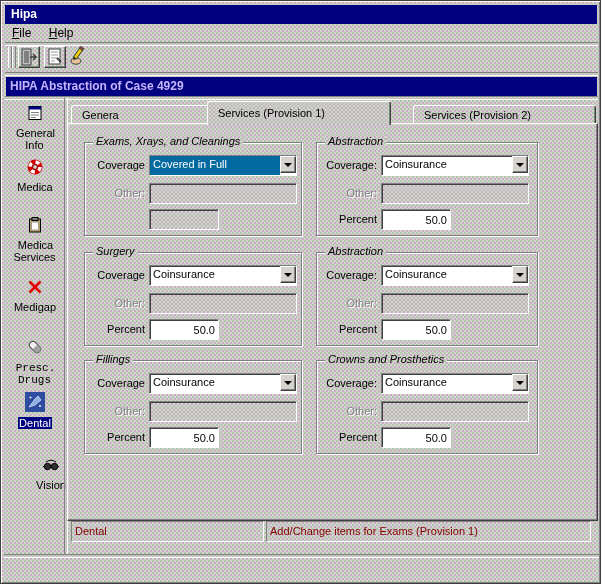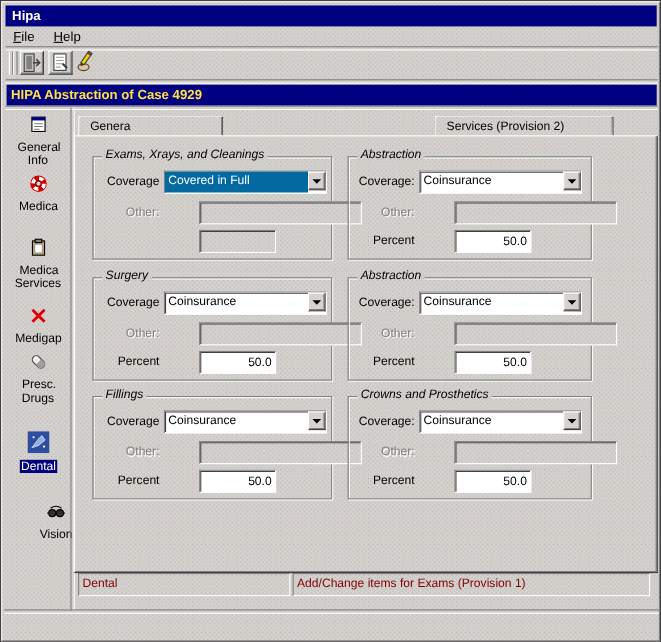--- a/index.html
+++ b/index.html
@@ -22,21 +22,21 @@
     font-weight:bold;font-size:12px;line-height:19px;padding-left:6px;box-sizing:border-box;}
   .menubar{left:4px;top:23px;width:592px;height:18px;line-height:18px;font-size:12px;}
   .menu-item{display:inline-block;padding:0 7px;}
   .menu-item::first-letter{text-decoration:underline;}
   .hgroove{height:2px;border-top:1px solid #808080;border-bottom:1px solid #fff;}
   .vgroove{width:2px;border-left:1px solid #808080;border-right:1px solid #fff;}
   .toolbar{left:4px;top:43px;width:592px;height:27px;}
   .gripbar{position:absolute;top:3px;width:2px;height:21px;border-left:1px solid #fff;border-right:1px solid #808080;}
   .toolbtn{position:absolute;top:2px;width:22px;height:22px;box-sizing:border-box;}
   .toolbtn.raised{border:1px solid;border-color:#fff #404040 #404040 #fff;box-shadow:inset -1px -1px 0 #808080;}
-  .headerbar{left:5px;top:76px;width:591px;height:19px;background:#000080;color:#fde047;
+  .headerbar{left:5px;top:76px;width:591px;height:19px;background:#000080;color:#c4b5fd;
     font-weight:bold;font-size:12px;line-height:19px;padding-left:4px;box-sizing:border-box;}
   
   .sidebar{left:4px;top:97px;width:60px;height:457px;}
   .side-item{position:absolute;left:0;width:60px;text-align:center;cursor:default;}
   .side-item .lab{margin-top:3px;line-height:12px;}
   .side-item .lab span{padding:0 1px;}
   .side-item.selected .lab span{background:#000080;color:#fff;}
   .side-icon{display:inline-block;}
   
   .tab{position:absolute;box-sizing:border-box;line-height:19px;padding-left:10px;
@@ -57,21 +57,21 @@
   .sunken{border:1px solid;border-color:#808080 #fff #fff #808080;box-shadow:inset 1px 1px 0 #404040;}
   .dropdown{position:absolute;left:64px;top:0;width:148px;height:21px;box-sizing:border-box;
     display:flex;background:#fff;}
   .ddval{flex:1;line-height:17px;padding-left:3px;overflow:hidden;white-space:nowrap;}
   .dropdown.focused .ddval{background:#0369a1;color:#fff;}
   .ddbtn{width:16px;height:17px;box-sizing:border-box;background:#d6d2ce;
     border:1px solid;border-color:#fff #404040 #404040 #fff;box-shadow:inset -1px -1px 0 #808080;}
   .arr{display:block;width:0;height:0;border:4px solid rgba(0,0,0,0);border-top-color:#000;margin:6px auto 0;}
   .txt{position:absolute;left:64px;top:0;height:21px;box-sizing:border-box;
     border:1px solid;border-color:#808080 #fff #fff #808080;box-shadow:inset 1px 1px 0 #404040;
-    font-family:"Liberation Sans",sans-serif;font-size:11px;padding:0 3px;background:#fff;color:#000;margin-left:32px;}
+    font-family:"Liberation Sans",sans-serif;font-size:11px;padding:0 3px;background:#fff;color:#000;}
   .txt.wide{width:148px;}
   .txt.pct{width:70px;text-align:right;}
   .txt.off{background-color:#d6d2ce;
     background-image:radial-gradient(#c7aec7 25%, rgba(0,0,0,0) 30%),radial-gradient(#aec7ae 25%, rgba(0,0,0,0) 30%);
     background-size:4px 4px;background-position:0 0,2px 2px;}
   
   .footpanel{position:absolute;box-sizing:border-box;height:21px;line-height:19px;padding:0 3px;
     border:1px solid;border-color:#808080 #fff #fff #808080;color:#800000;white-space:nowrap;overflow:hidden;}
   .statusbar{left:3px;top:559px;width:595px;height:19px;box-sizing:border-box;line-height:17px;padding:0 4px;
     border:1px solid;border-color:#808080 #fff #fff #808080;}
@@ -150,21 +150,21 @@
         <rect x="5.5" y="6" width="7" height="8" fill="#fff" stroke="#9a9a9a"></rect>
       </svg>
       <div class="lab"><span>Medica Services</span></div>
     </div>
     <div class="side-item" style="top:180px;">
       <svg class="side-icon" width="18" height="18" viewBox="0 0 18 18">
         <path d="M3.5 3.5 L14.5 14.5 M14.5 3.5 L3.5 14.5" stroke="#e00000" stroke-width="2.6"></path>
       </svg>
       <div class="lab"><span>Medigap</span></div>
     </div>
-    <div class="side-item" style="top:222px;">
+    <div class="side-item" style="top:240px;font-family:Liberation Mono, monospace;">
       <svg class="side-icon" width="18" height="18" viewBox="0 0 18 18">
         <g transform="rotate(-45 9 9)">
           <rect x="5.5" y="2.5" width="7" height="13" rx="3.5" fill="#f0f0f0" stroke="#404040"></rect>
           <path d="M5.5 9 h7 v3 a3.5 3.5 0 0 1 -7 0 z" fill="#a0a0a0"></path>
         </g>
       </svg>
       <div class="lab"><span>Presc. Drugs</span></div>
     </div>
     <div class="side-item selected" style="top:294px;">
       <svg class="side-icon" width="20" height="20" viewBox="0 0 20 20">
@@ -180,24 +180,27 @@
         <path d="M4 6 Q9 2.5 14 6" fill="none" stroke="#000"></path>
         <circle cx="5.5" cy="10.5" r="3.2" fill="#303030" stroke="#000"></circle>
         <circle cx="12.5" cy="10.5" r="3.2" fill="#303030" stroke="#000"></circle>
         <path d="M8.7 10.5 h0.8 M2.3 10.5 H1 M17 10.5 h-1.2" stroke="#000"></path>
       </svg>
       <div class="lab"><span>Vision</span></div>
     </div>
   </div>
   <div class="abs vgroove" style="left:63px;top:97px;height:457px;"></div>
 
-  <div class="tab inactive abs" style="left:70px;width:132px;">
+  <div class="tab inactive abs" style="left:70px;width:144px;">
     <span>Genera</span>
   </div>
-  <div class="tab inactive abs" style="left:394px;width:163px;">
+  <div class="tab active abs dither" style="left:206px;width:184px;">
+    <span>Services (Provision 1)</span>
+  </div>
+  <div class="tab inactive abs" style="left:412px;width:183px;">
     <span>Services (Provision 2)</span>
   </div>
 
   <div class="abs tabpanel">
 
     <div class="groupbox" style="left:16px;top:18px;width:218px;height:94px;">
       <span class="gtitle dither">Exams, Xrays, and Cleanings</span>
       <div class="row" style="top:12px;">
         <span class="lbl">Coverage</span>
         <div class="dropdown sunken focused">

